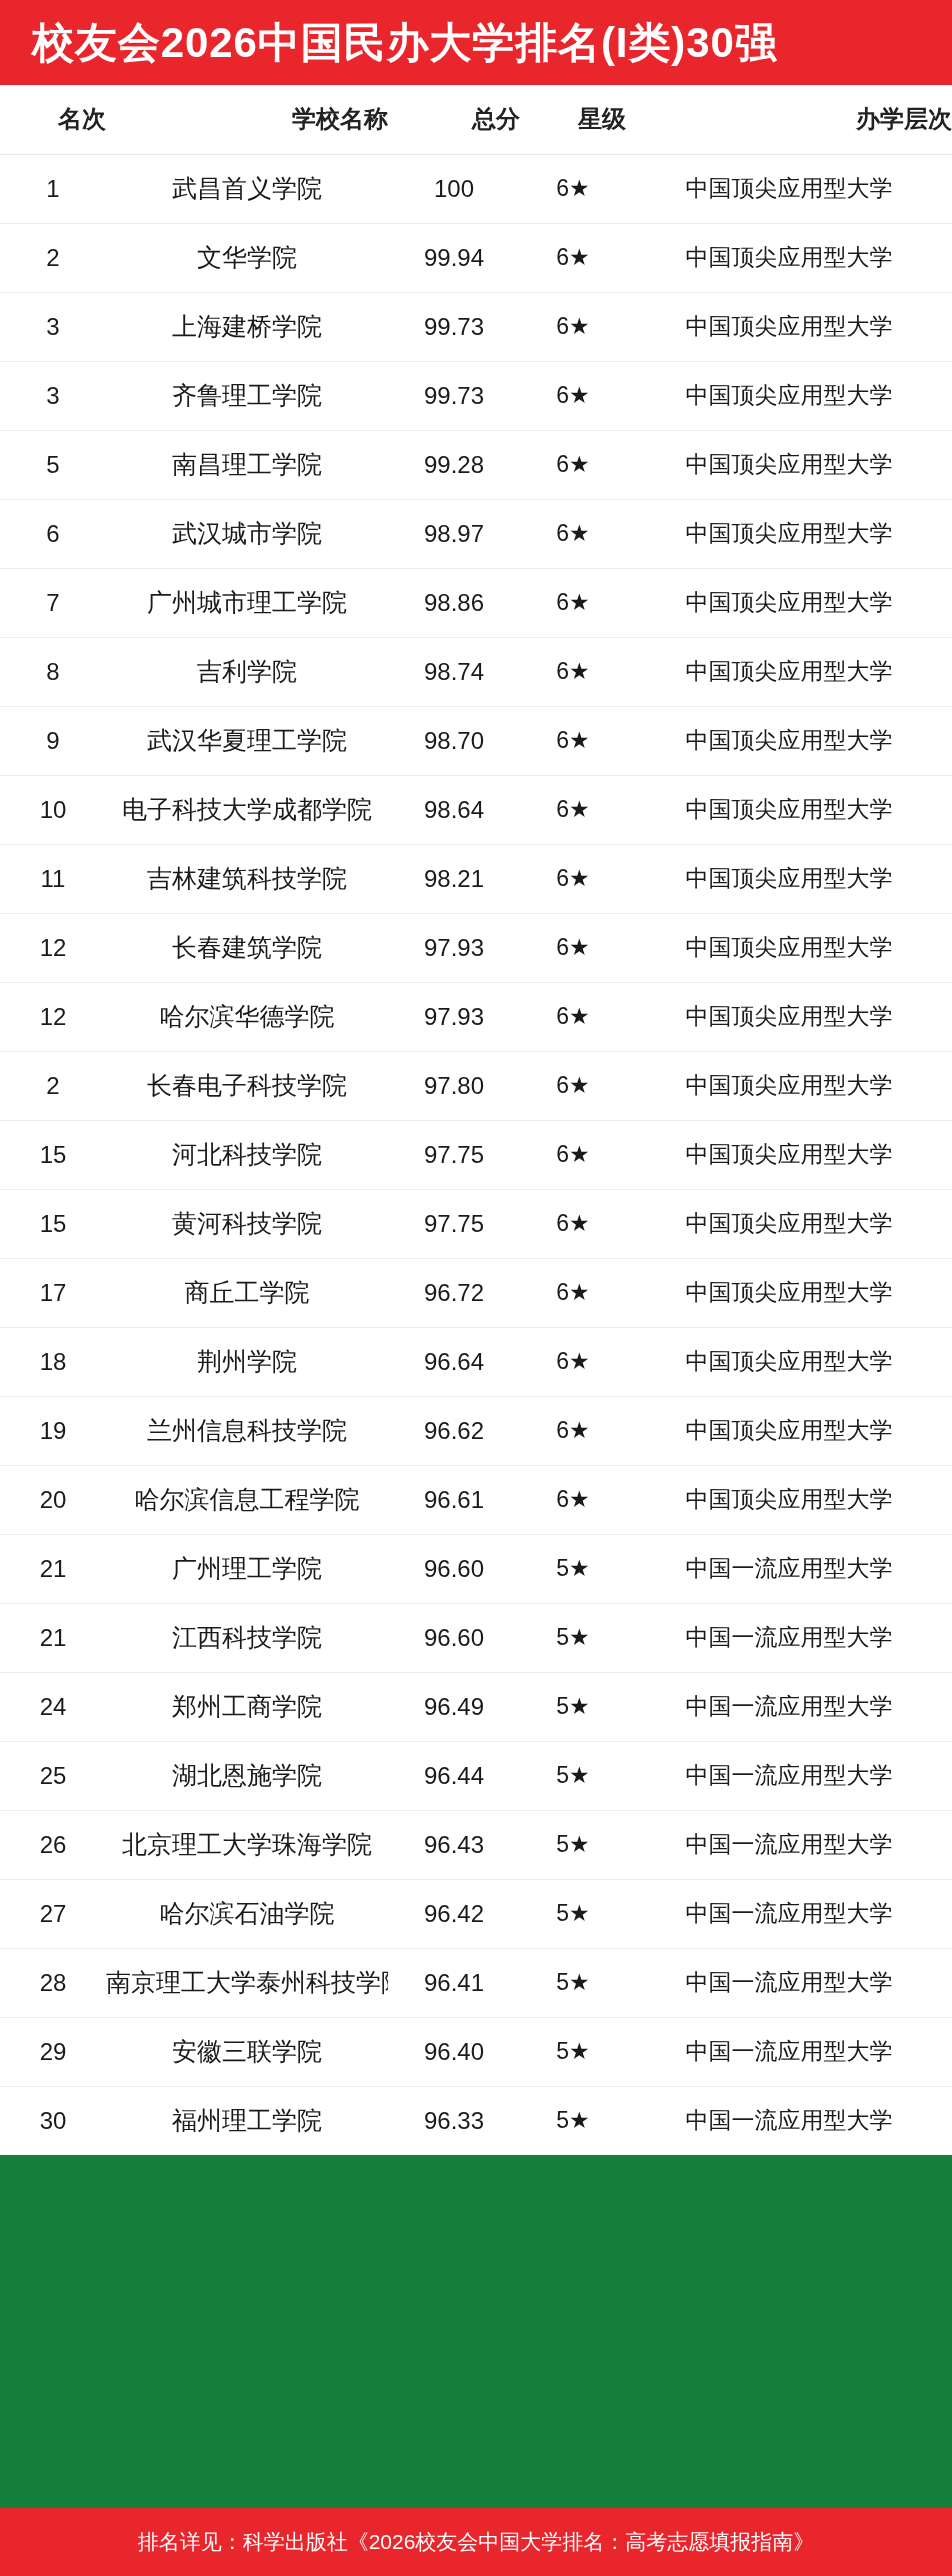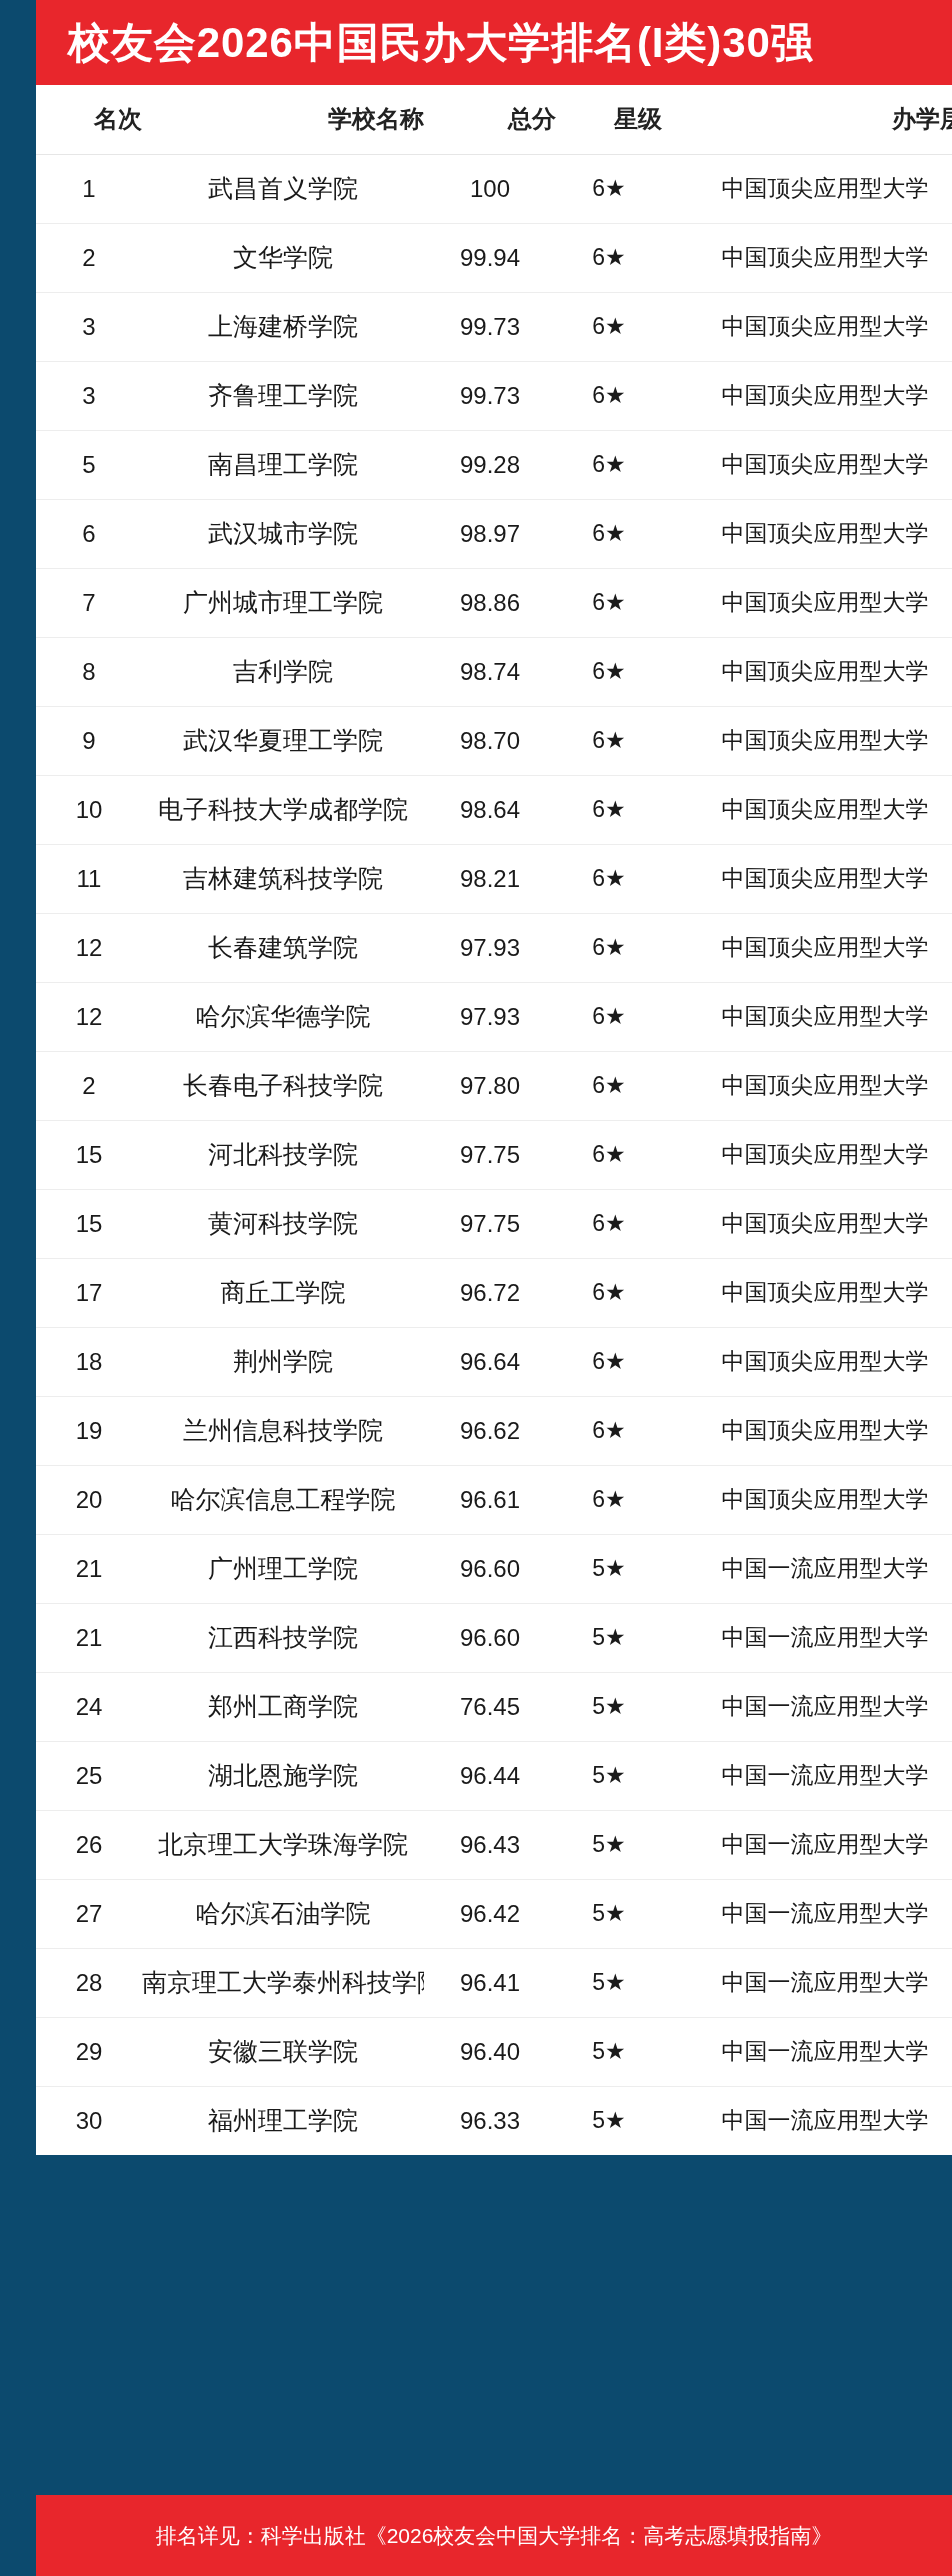--- a/index.html
+++ b/index.html
@@ -5,25 +5,24 @@
   * { box-sizing: border-box; margin: 0; padding: 0; }
   html, body {
     width: 952px;
     height: 2576px;
     background: #ffffff;
     font-family: "Liberation Sans", "DejaVu Sans", sans-serif;
   }
   .page {
     width: 952px;
     height: 2576px;
-    background: #0c4a6e;
+    background: #15803d;
     position: relative;
     display: flex;
     flex-direction: column;
-    padding-left: 36px;
   }
   .title-bar {
     background: #e8262c;
     color: #ffffff;
     height: 85px;
     display: flex;
     align-items: center;
     padding-left: 32px;
     letter-spacing: 0.9px;
   }
@@ -67,21 +66,21 @@
   td.rank { font-size: 24px; }
   td.name { font-size: 25px; }
   td.score { font-size: 24px; }
   td.star { font-size: 23px; }
   td.level { font-size: 23px; }
   tbody tr:last-child td { border-bottom: none; }
   .footer {
     margin-top: auto;
     background: #e8262c;
     color: #ffffff;
-    height: 81px;
+    height: 68px;
     display: flex;
     align-items: center;
     justify-content: center;
     font-size: 21px;
     text-align: right;
     padding: 0 17.6px;
   }
   .footer .footer-text { line-height: 1.3; }
 </style>
 </head>
@@ -261,21 +260,21 @@
         <tr>
           <td class="rank">21</td>
           <td class="name">江西科技学院</td>
           <td class="score">96.60</td>
           <td class="star">5★</td>
           <td class="level">中国一流应用型大学</td>
         </tr>
         <tr>
           <td class="rank">24</td>
           <td class="name">郑州工商学院</td>
-          <td class="score">76.45</td>
+          <td class="score">96.49</td>
           <td class="star">5★</td>
           <td class="level">中国一流应用型大学</td>
         </tr>
         <tr>
           <td class="rank">25</td>
           <td class="name">湖北恩施学院</td>
           <td class="score">96.44</td>
           <td class="star">5★</td>
           <td class="level">中国一流应用型大学</td>
         </tr>

